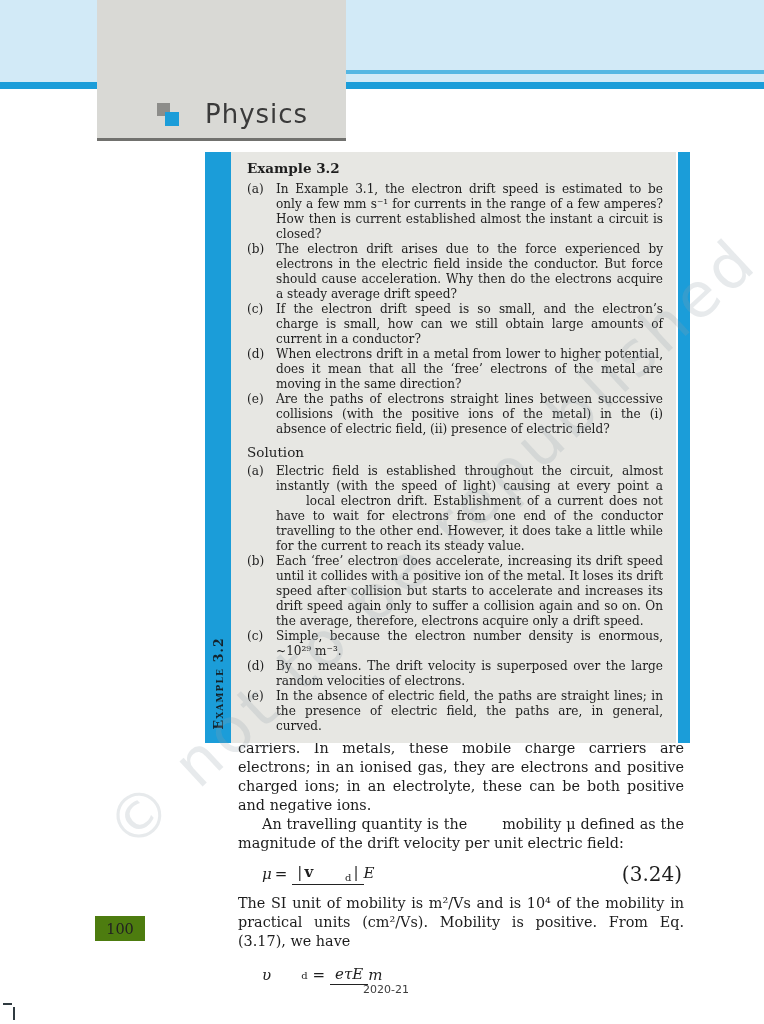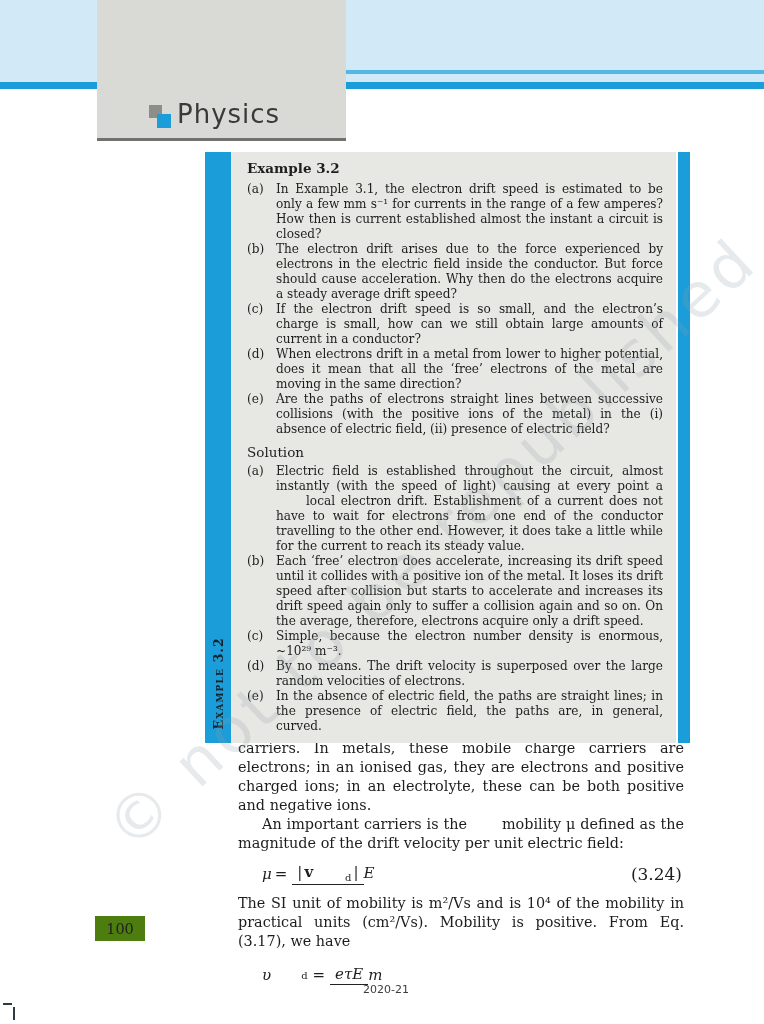--- a/index.html
+++ b/index.html
@@ -14,21 +14,21 @@
   .crop-bl-v{left:13px;top:1007px;width:2px;height:13px;}
 
   
   .top-band{position:absolute;left:0;top:0;width:764px;height:82px;background:#d2eaf7;}
   .thin-line{position:absolute;left:346px;top:70px;width:418px;height:4px;background:#55b7e3;}
   .thick-bar{position:absolute;left:0;top:82px;width:764px;height:7px;background:#1b9dd9;}
 
   
   .header-box{position:absolute;left:97px;top:0;width:249px;height:138px;background:#d9d9d5;
               border-bottom:3px solid #71716e;z-index:5;}
-  .header-row{position:absolute;left:52px;top:97px;display:flex;align-items:flex-end;gap:4px;}
+  .header-row{position:absolute;left:60px;top:97px;display:flex;align-items:center;gap:24px;}
   .logo{position:relative;width:24px;height:30px;display:inline-block;}
   .sq-gray{position:absolute;left:0;top:4px;width:13px;height:13px;background:#8d8d8a;}
   .sq-blue{position:absolute;left:8px;top:13px;width:14px;height:14px;background:#1b9dd9;}
   .header-title{font-family:"DejaVu Sans", sans-serif;font-size:26px;font-weight:400;
                 color:#3a3a3a;letter-spacing:1px;line-height:34px;}
 
   
   .example-wrap{position:absolute;left:205px;top:152px;width:485px;display:flex;align-items:stretch;z-index:4;}
   .ex-leftbar{width:26px;background:#1b9dd9;position:relative;flex:none;}
   .ex-vlabel{position:absolute;bottom:14px;left:50%;transform:translateX(-50%) rotate(180deg);
@@ -52,21 +52,21 @@
 
   
   .eq-row{position:relative;margin:10px 0 9px 24px;font-size:15px;display:flex;align-items:center;}
   .eq-row .sym{font-style:italic;}
   .frac{display:inline-flex;flex-direction:row;text-align:center;margin-left:5px;}
   .frac .num{padding:0 5px 1px 5px;border-bottom:1.2px solid #222;}
   .frac .den{padding-top:1px;font-style:italic;}
   .vec{font-weight:bold;font-style:normal;padding:0 2px;}
   sub{font-size:10px;}
   .eq-number{position:absolute;right:2px;top:50%;transform:translateY(-50%);
-             font-style:normal;font-size:17px;color:#1d1d1d;}
+             font-style:normal;font-size:20px;color:#1d1d1d;}
   .eq-vd{margin:14px 0 0 24px;}
 
   
   .page-num{position:absolute;left:95px;top:916px;width:50px;height:25px;background:#4d7c0f;
             display:flex;align-items:center;justify-content:center;font-size:14.5px;color:#222;z-index:2;}
   .footer{position:absolute;left:4px;top:983px;width:764px;text-align:center;
           font-family:"DejaVu Sans", sans-serif;font-size:11px;color:#3c3c3c;}
 
   
   .watermark{position:absolute;left:20px;top:555px;width:720px;text-align:center;
@@ -152,21 +152,21 @@
   <div class="ex-gap"></div>
   <div class="ex-rightbar"></div>
 </div>
 
 <div class="section">
   <div class="sec-heading">
     <span>3.5.1</span>
     <span>Mobility</span>
   </div>
   <p>As we have seen, conductivity arises from mobile charge carriers. In metals, these mobile charge carriers are electrons; in an ionised gas, they are electrons and positive charged ions; in an electrolyte, these can be both positive and negative ions.</p>
-  <p class="indent"><span>An important carriers is the </span><span class="it">mobility μ</span><span> defined as the magnitude of the drift velocity per unit electric field:</span></p>
+  <p class="indent"><span>An travelling quantity is the </span><span class="it">mobility μ</span><span> defined as the magnitude of the drift velocity per unit electric field:</span></p>
 
   <div class="eq-row">
     <span class="sym">μ</span>
     <span style="margin-left:3px;">=</span>
     <span class="frac">
       <span class="num"><span>|</span><span class="vec">v</span><sub class="it">d</sub><span style="padding-left:2px;">|</span></span>
       <span class="den">E</span>
     </span>
     <span class="eq-number">(3.24)</span>
   </div>

